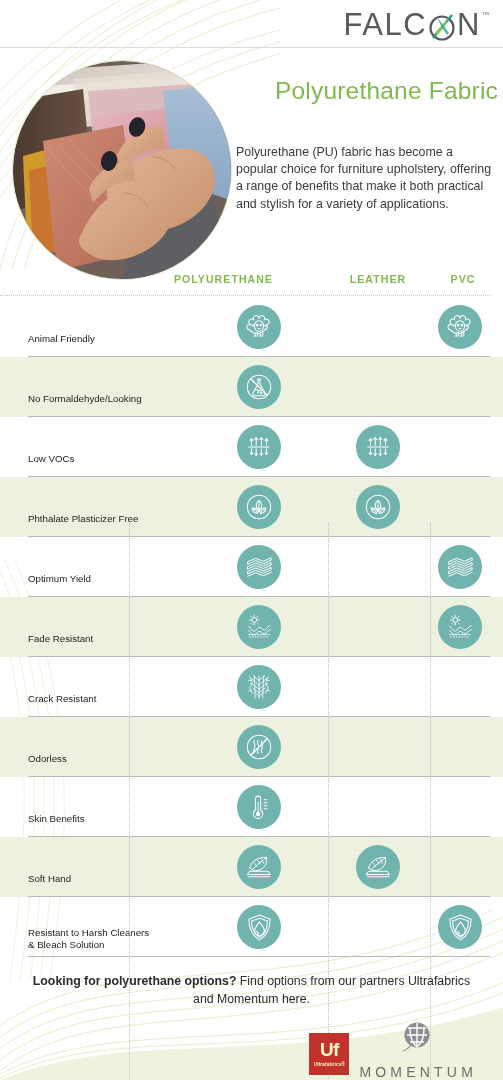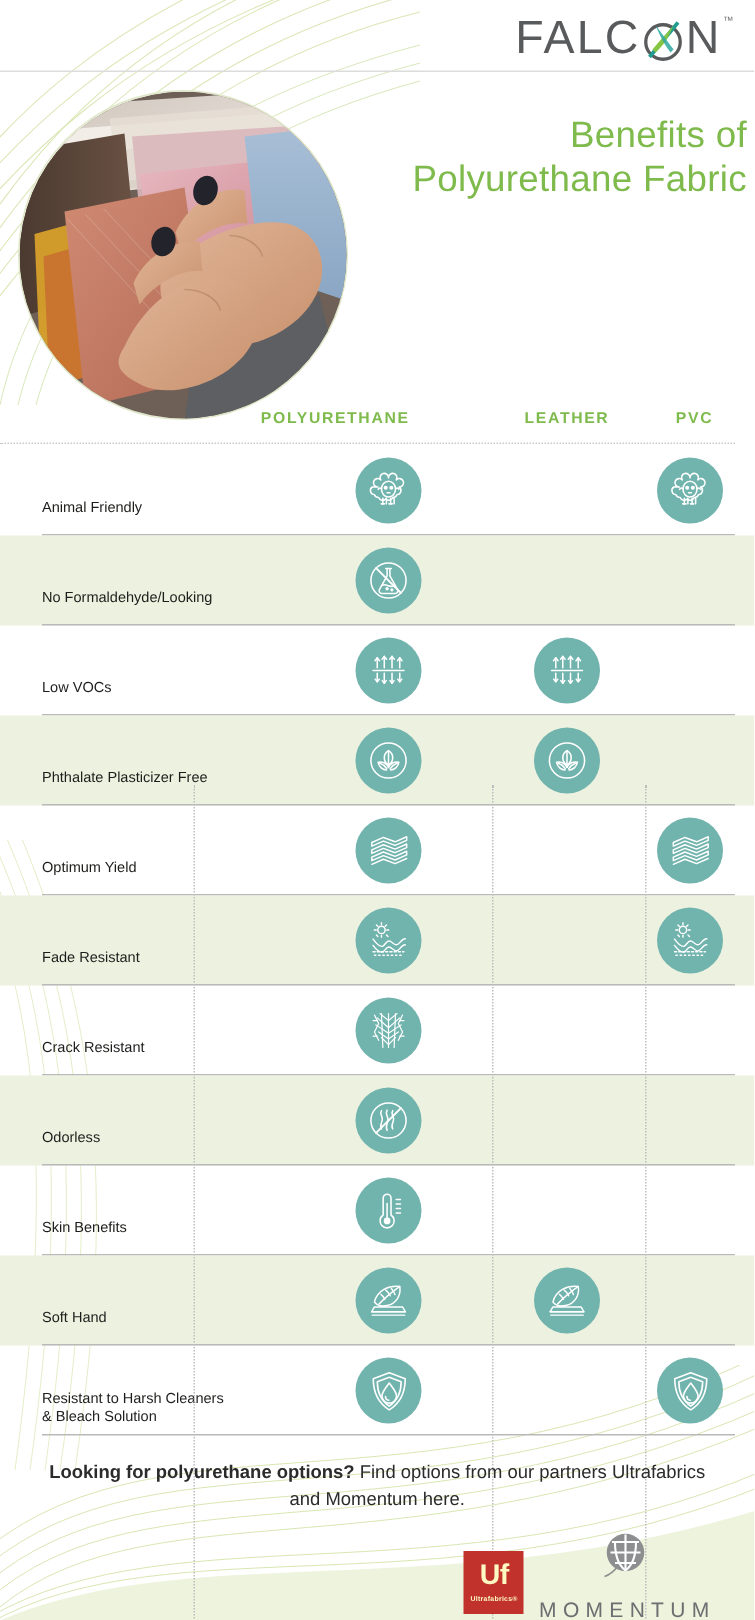--- a/index.html
+++ b/index.html
@@ -236,23 +236,23 @@
           <path d="M70,170 C84,140 110,122 136,124 C156,126 166,146 156,166 C144,192 104,206 82,196 C66,188 62,182 70,170 Z" fill="url(#gskin)"></path>
           <path d="M80,142 C92,126 110,118 122,120 L120,100 C102,98 82,112 76,128 Z" fill="url(#gskin)"></path>
           <ellipse cx="96" cy="100" rx="8" ry="10" transform="rotate(14 96 100)" fill="#23232b"></ellipse>
           <path d="M140,96 C150,96 160,102 162,110" stroke="#b07f5e" stroke-width="1" fill="none" opacity="0.6"></path>
           <path d="M110,132 C122,132 132,138 134,146" stroke="#b07f5e" stroke-width="1" fill="none" opacity="0.6"></path>
         </g>
       </svg>
     </div>
 
     <div class="title-block">
-      <div class="title">Benefits of</div>
       <div class="title">Polyurethane Fabric</div>
     </div>
+    <div class="intro">Polyurethane (PU) fabric has become a popular choice for furniture upholstery, offering a range of benefits that make it both practical and stylish for a variety of applications.</div>
   </div>
 
   <div class="table">
     <div class="t-head">
       <div class="col-label" id="hdr-pu">POLYURETHANE</div>
       <div class="col-label" id="hdr-leather">LEATHER</div>
       <div class="col-label" id="hdr-pvc">PVC</div>
       <div class="head-rule"></div>
     </div>
     <div id="rows-container">

